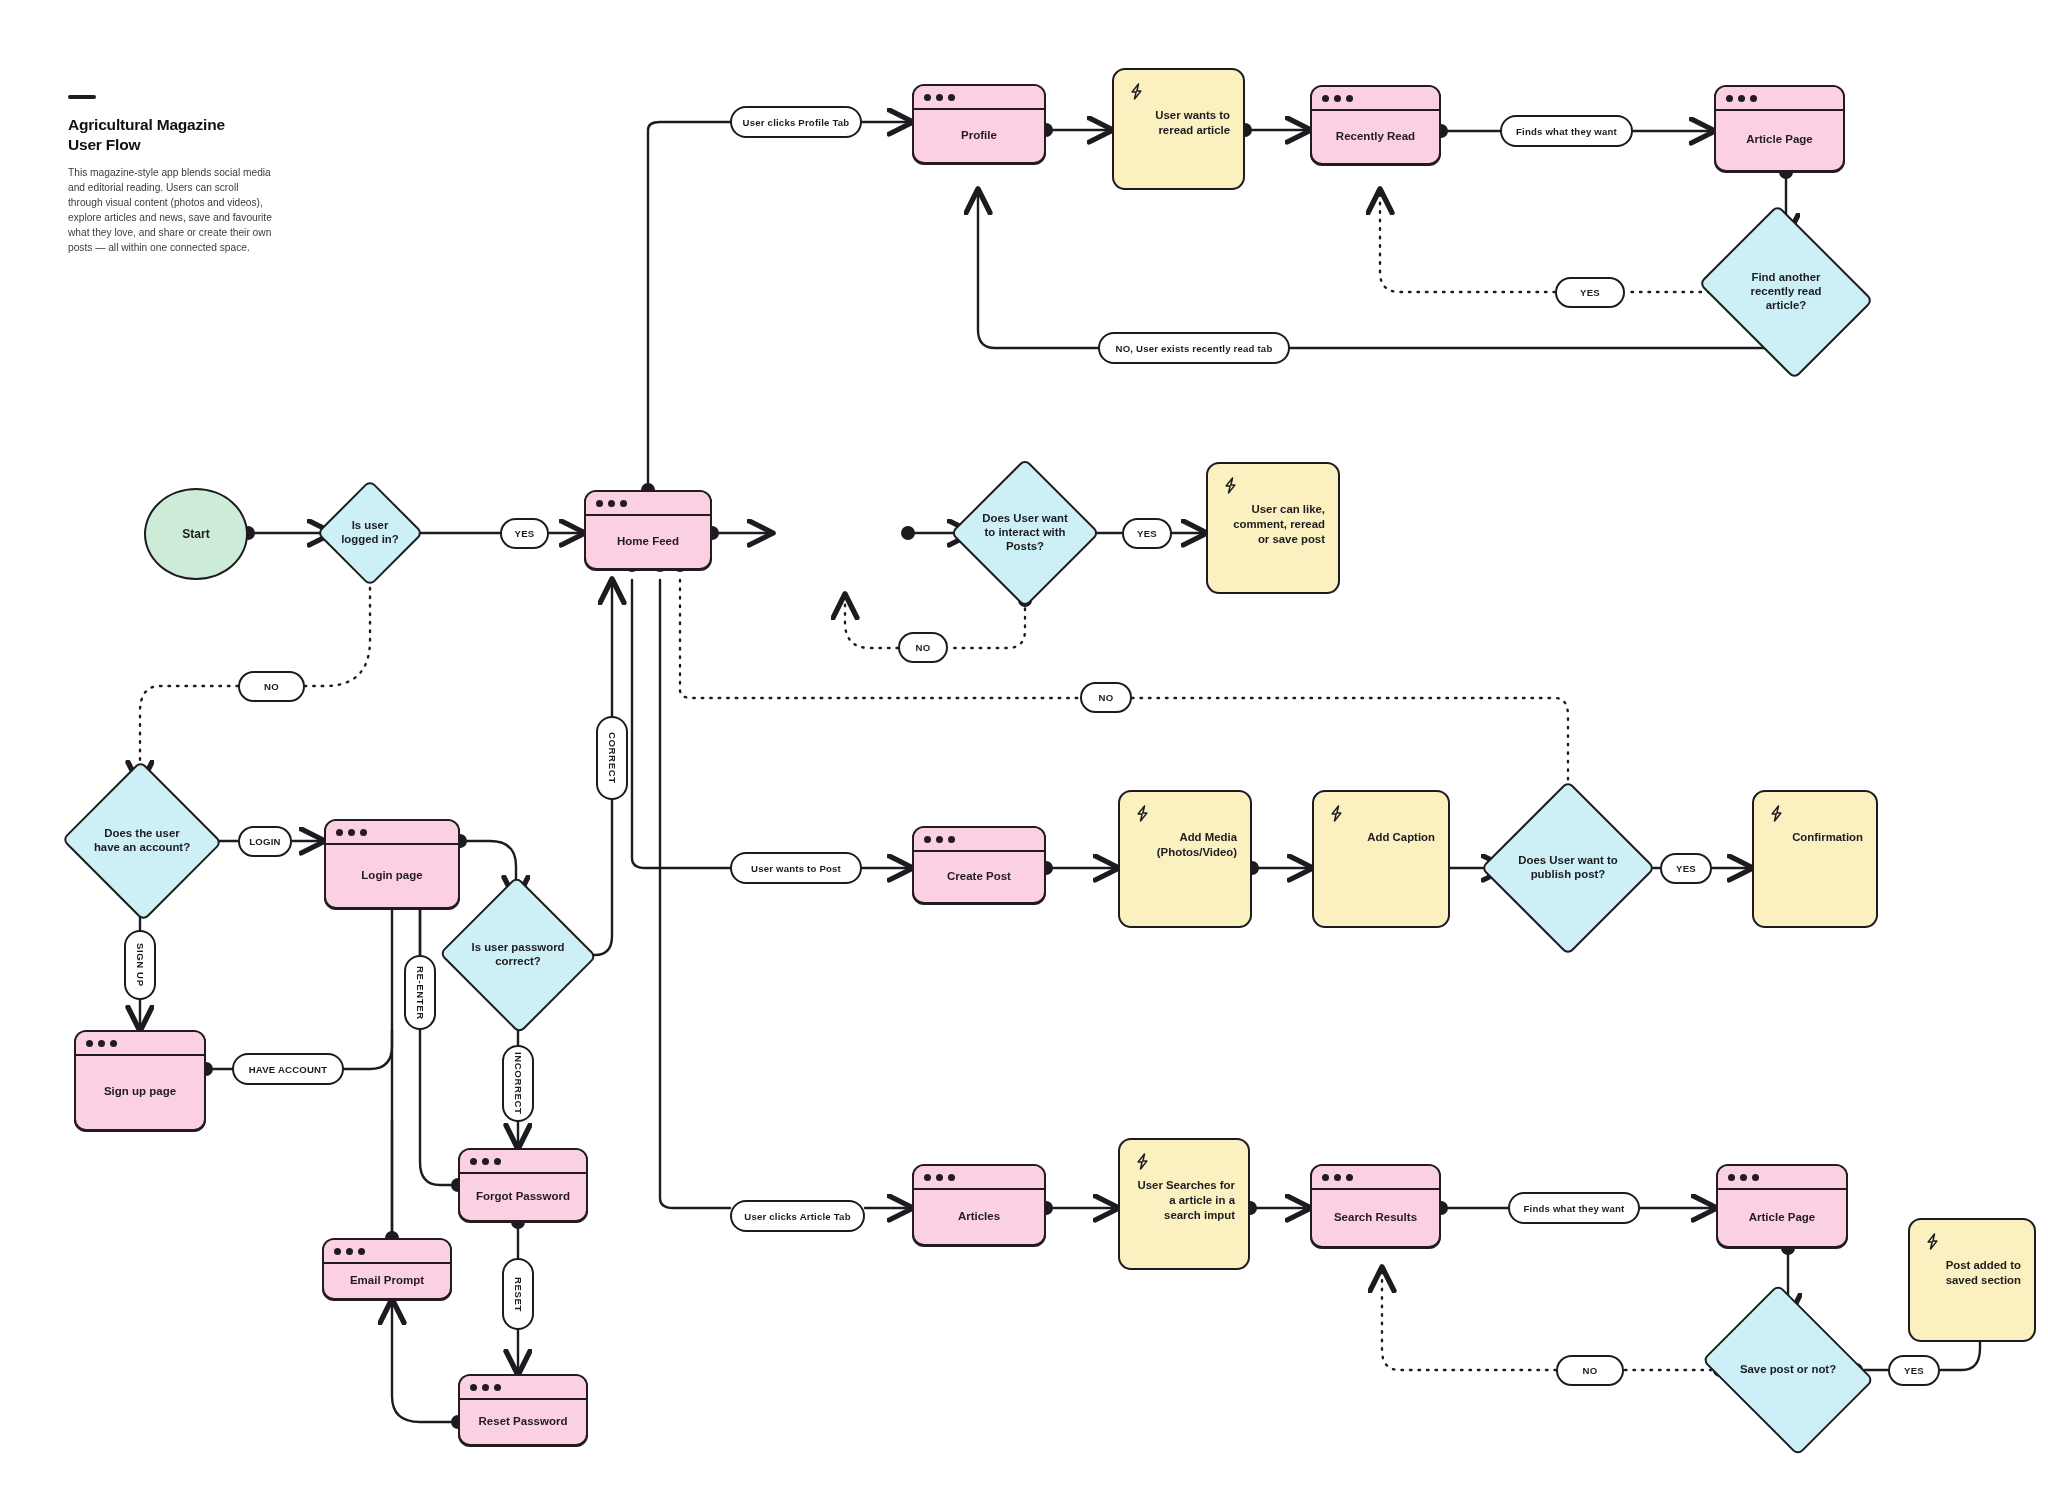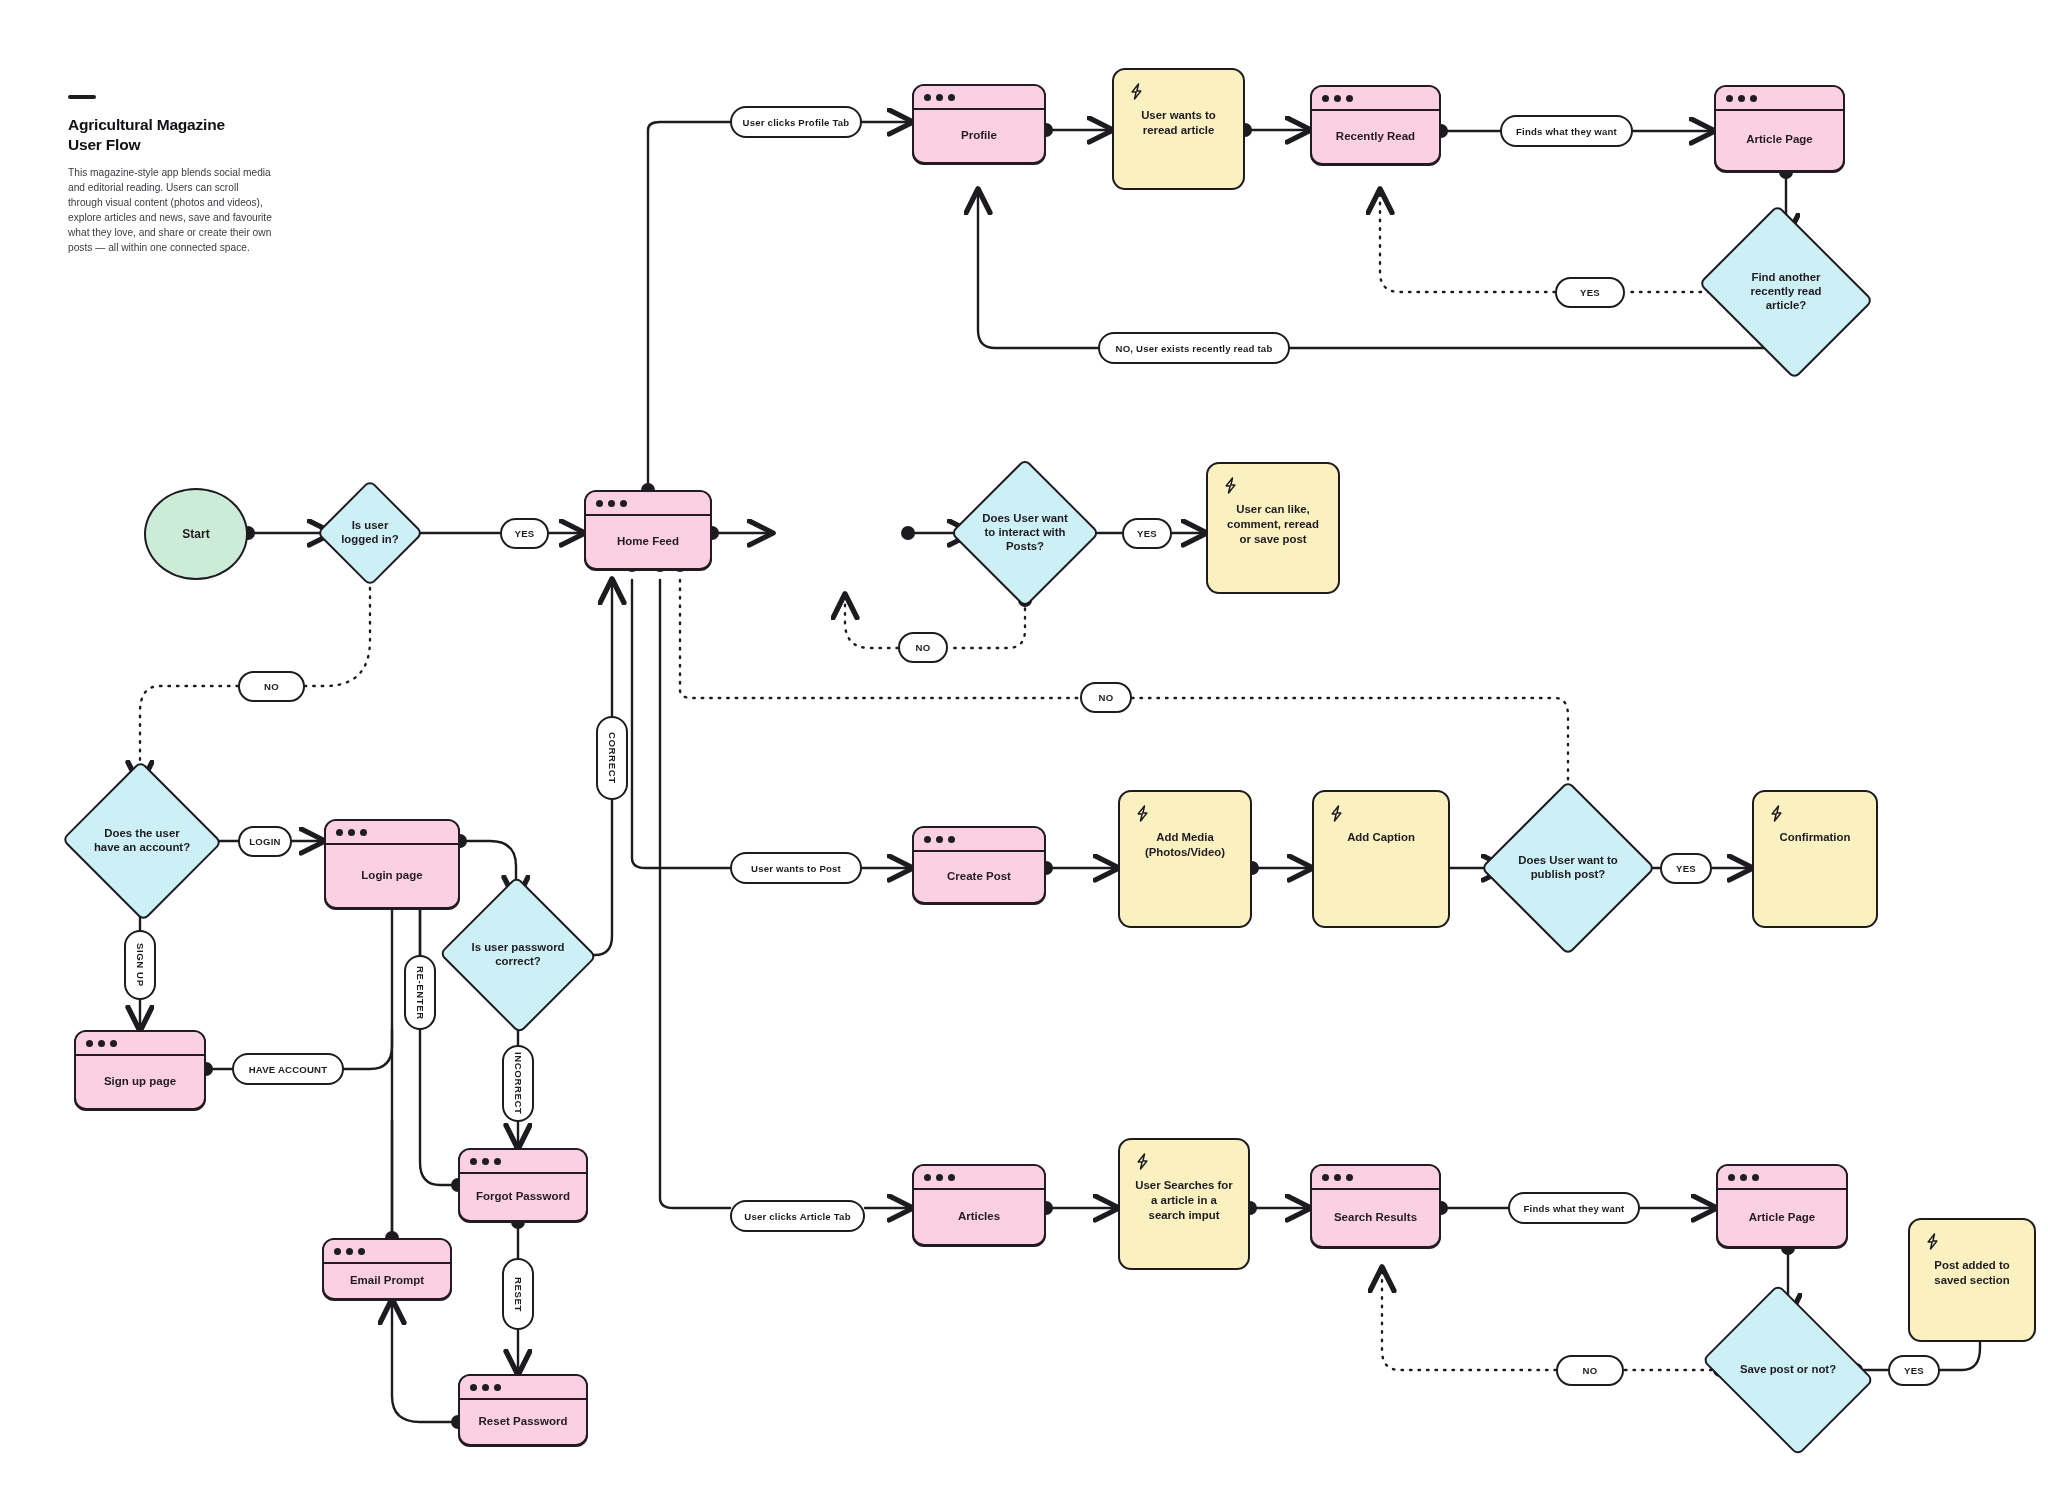--- a/index.html
+++ b/index.html
@@ -25,21 +25,21 @@
                display:flex;align-items:center;gap:5px;padding-left:10px;flex:0 0 auto;}
   .screen .bar i{width:7px;height:7px;border-radius:50%;background:#231b22;display:block;}
   .screen .body{flex:1;display:flex;align-items:center;justify-content:center;
                 padding:2px 8px 4px;text-align:center;}
   .screen .body span{font-size:11.5px;font-weight:700;color:#231b22;line-height:1.25;}
 
   
   .action{border:2.2px solid #1d1b20;border-radius:13px;background:#fbf0c0;
           padding:12px 13px 10px;display:flex;flex-direction:column;}
   .action .bolt{width:19px;height:19px;flex:0 0 auto;margin-bottom:7px;}
-  .action .txt{font-size:11.4px;font-weight:700;line-height:1.33;color:#1d1b20;text-align:center;}
+  .action .txt{font-size:11.4px;font-weight:700;line-height:1.33;color:#1d1b20;text-align:right;}
 
   
   .decision{display:flex;align-items:center;justify-content:center;}
   .decision .dia{position:absolute;inset:0;background:#cdf0f7;border:2.2px solid #1d1b20;
                  transform:rotate(45deg);border-radius:7px;}
   .decision .lbl{position:relative;z-index:2;font-size:11.4px;font-weight:700;
                  line-height:1.22;text-align:center;color:#1d1b20;padding:0 4px;}
 
   
   .terminator{border:2.2px solid #1d1b20;border-radius:50%;background:#cdecd8;
@@ -313,21 +313,21 @@
     <div class="bar">
         <i></i>
         <i></i>
         <i></i>
       </div>
     <div class="body">
         <span>Login page</span>
       </div>
   </div>
 
-  <div class="node screen" style="left:74px;top:1030px;width:132px;height:80px;">
+  <div class="node screen" style="left:74px;top:1030px;width:132px;height:101px;">
     <div class="bar">
         <i></i>
         <i></i>
         <i></i>
       </div>
     <div class="body">
         <span>Sign up page</span>
       </div>
   </div>
   <div class="pill" style="left:232px;top:1053px;width:112px;height:32px;">HAVE ACCOUNT</div>

